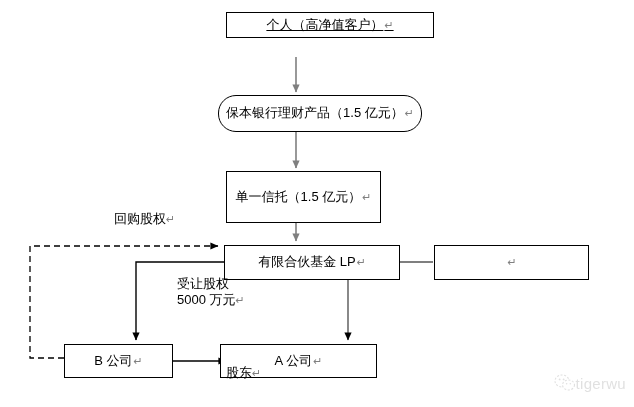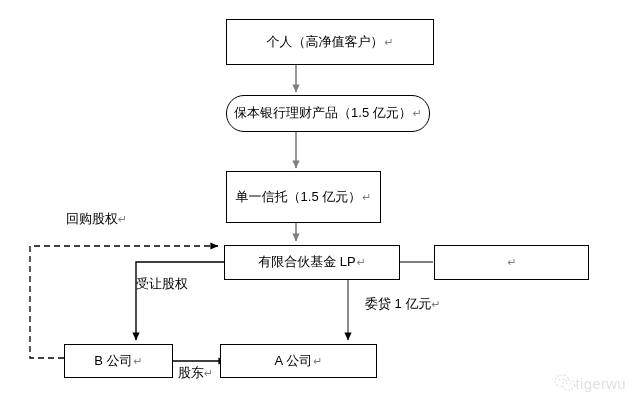--- a/index.html
+++ b/index.html
@@ -34,20 +34,21 @@
     font-size: 11px;
     margin-left: 1px;
   }
   .label {
     position: absolute;
     font-size: 13px;
     color: #000000;
     white-space: nowrap;
     line-height: 1.25;
     z-index: 4;
+    margin-left: 48px;
   }
   .label .pilcrow {
     color: #808080;
     font-size: 11px;
   }
   svg.wires {
     position: absolute;
     left: 0;
     top: 0;
     width: 634px;
@@ -95,26 +96,26 @@
 
     <line x1="348" y1="279" x2="348" y2="340" stroke="#6b6b6b" stroke-width="1.6" marker-end="url(#ah-black)"></line>
 
     <polyline points="224,262 136,262 136,340" fill="none" stroke="#000000" stroke-width="1.4" marker-end="url(#ah-black)"></polyline>
 
     <line x1="172" y1="361" x2="226" y2="361" stroke="#000000" stroke-width="1.4" marker-end="url(#ah-black)"></line>
 
     <polyline points="64,358 30,358 30,246 218,246" fill="none" stroke="#000000" stroke-width="1.3" stroke-dasharray="6,4" marker-end="url(#ah-black)"></polyline>
   </svg>
 
-  <div class="node" style="left:226px; top:19px; width:208px; height:46px;">
+  <div class="node" style="left:226px; top:12px; width:208px; height:26px;text-decoration:underline;">
     <span>个人（高净值客户）</span>
       <span class="pilcrow">↵</span>
   </div>
 
-  <div class="node" style="left:226px; top:95px; width:204px; height:37px;border-radius:18px;">
+  <div class="node" style="left:218px; top:95px; width:204px; height:37px;border-radius:18px;">
     <span>保本银行理财产品（1.5 亿元）</span>
       <span class="pilcrow">↵</span>
   </div>
 
   <div class="node" style="left:226px; top:171px; width:155px; height:52px;">
     <span>单一信托（1.5 亿元）</span>
       <span class="pilcrow">↵</span>
   </div>
 
   <div class="node" style="left:224px; top:245px; width:176px; height:35px;">
@@ -133,27 +134,25 @@
 
   <div class="node" style="left:220px; top:344px; width:157px; height:34px;">
     <span>A 公司</span>
       <span class="pilcrow">↵</span>
   </div>
 
   <div class="label" style="left:66px; top:211px;">
     <span>回购股权</span><span class="pilcrow">↵</span>
   </div>
 
-  <div class="label" style="left:136px; top:276px;">
+  <div class="label" style="left:129px; top:276px;">
     <div>受让股权</div>
+    <div><span>5000 万元</span><span class="pilcrow">↵</span></div>
   </div>
 
-  <div class="label" style="left:365px; top:296px;">
-    <span>委贷 1 亿元</span><span class="pilcrow">↵</span>
-  </div>
 
   <div class="label" style="left:178px; top:365px;">
     <span>股东</span><span class="pilcrow">↵</span>
   </div>
 
   <div class="watermark">
     <svg class="wm-logo" width="22" height="20" viewBox="0 0 22 20" xmlns="http://www.w3.org/2000/svg">
       <ellipse cx="8" cy="8" rx="7" ry="6" fill="none" stroke="#9a9a9a" stroke-width="1.1" stroke-dasharray="2,1.6"></ellipse>
       <circle cx="5.6" cy="6.4" r="0.9" fill="#9a9a9a"></circle>
       <circle cx="9.6" cy="6.4" r="0.9" fill="#9a9a9a"></circle>

